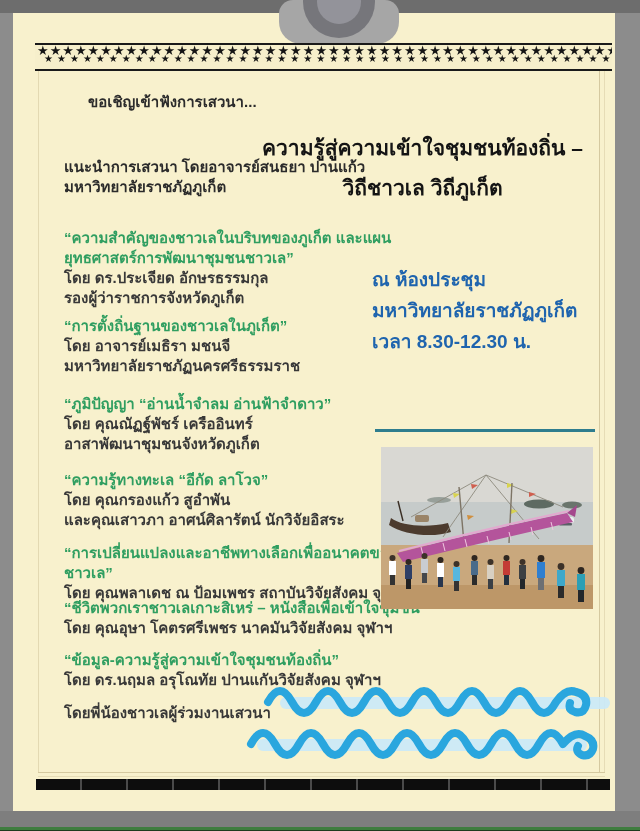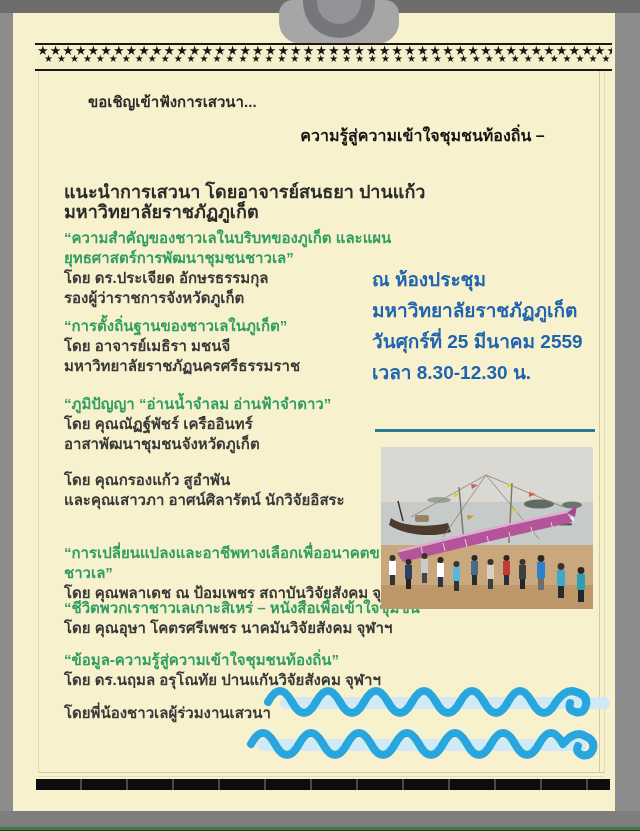--- a/index.html
+++ b/index.html
@@ -27,23 +27,23 @@
   .stars1{white-space:nowrap;font-size:13px;line-height:13px;letter-spacing:1px;margin:-1px 0 0 2px;}
   .stars2{white-space:nowrap;font-size:10px;line-height:10px;letter-spacing:4px;margin:-3px 0 0 9px;}
   
   .vline-l{position:absolute;left:38px;top:71px;width:1px;height:702px;background:#e3d9b2;}
   .vline-r1{position:absolute;left:599px;top:71px;width:1px;height:702px;background:#d5c9a0;}
   .vline-r2{position:absolute;left:604px;top:71px;width:1px;height:702px;background:#e6dcb6;}
   .hline-b1{position:absolute;left:38px;top:772px;width:567px;height:1px;background:#d5c9a0;}
   .hline-b2{position:absolute;left:38px;top:776px;width:567px;height:1px;background:#e6dcb6;}
   
   .invite{position:absolute;left:88px;top:90px;font-size:15px;font-weight:600;color:#2b2b2b;}
-  .title{position:absolute;left:225px;top:116px;width:395px;text-align:center;
-         font-size:16px;line-height:40px;font-weight:700;color:#141414;}
-  .intro{position:absolute;left:64px;top:182px;font-size:18px;line-height:20px;font-weight:600;color:#2b2b2b;}
+  .title{position:absolute;left:225px;top:128px;width:395px;text-align:center;
+         font-size:21px;line-height:40px;font-weight:700;color:#141414;}
+  .intro{position:absolute;left:64px;top:157px;font-size:15px;line-height:20px;font-weight:600;color:#2b2b2b;}
   .sess{position:absolute;left:64px;width:352px;font-size:15px;line-height:20px;font-weight:600;}
   .sess .topic{color:#2f9e60;}
   .sess .by{color:#383838;}
   .venue{position:absolute;left:372px;top:264px;font-size:19px;line-height:31px;font-weight:700;color:#1e64ae;}
   .divider{position:absolute;left:375px;top:429px;width:220px;height:3px;background:#2e7d8e;}
   
   .photo{position:absolute;left:381px;top:447px;width:212px;height:162px;overflow:hidden;}
   
   .waves{position:absolute;left:235px;top:686px;width:390px;height:90px;}
   
@@ -74,20 +74,21 @@
   <div class="vline-l"></div>
   <div class="vline-r1"></div>
   <div class="vline-r2"></div>
   <div class="hline-b1"></div>
   <div class="hline-b2"></div>
 
   <div class="invite">ขอเชิญเข้าฟังการเสวนา...</div>
 
   <div class="title">
     <div class="line">ความรู้สู่ความเข้าใจชุมชนท้องถิ่น –</div>
+    <div class="line">วิถีชาวเล วิถีภูเก็ต</div>
   </div>
 
   <div class="intro">
     <div class="line">แนะนำการเสวนา โดยอาจารย์สนธยา ปานแก้ว</div>
     <div class="line">มหาวิทยาลัยราชภัฏภูเก็ต</div>
   </div>
 
   <div class="sess" style="top:228px">
     <div class="line topic">“ความสำคัญของชาวเลในบริบทของภูเก็ต และแผน</div>
     <div class="line topic">ยุทธศาสตร์การพัฒนาชุมชนชาวเล”</div>
@@ -101,20 +102,21 @@
     <div class="line by">มหาวิทยาลัยราชภัฏนครศรีธรรมราช</div>
   </div>
 
   <div class="sess" style="top:394px">
     <div class="line topic">“ภูมิปัญญา “อ่านน้ำจำลม อ่านฟ้าจำดาว”</div>
     <div class="line by">โดย คุณณัฏฐ์พัชร์ เครืออินทร์</div>
     <div class="line by">อาสาพัฒนาชุมชนจังหวัดภูเก็ต</div>
   </div>
 
   <div class="sess" style="top:470px">
+    <div class="line topic">“ความรู้ทางทะเล “อีกัด ลาโวจ”</div>
     <div class="line by">โดย คุณกรองแก้ว สูอำพัน</div>
     <div class="line by">และคุณเสาวภา อาศน์ศิลารัตน์  นักวิจัยอิสระ</div>
   </div>
 
   <div class="sess" style="top:543px;width:365px">
     <div class="line topic">“การเปลี่ยนแปลงและอาชีพทางเลือกเพื่ออนาคตของชาวเล”</div>
     <div class="line by">โดย คุณพลาเดช ณ ป้อมเพชร สถาบันวิจัยสังคม จุฬาฯ</div>
   </div>
 
   <div class="sess" style="top:598px;width:365px">
@@ -127,21 +129,20 @@
     <div class="line by">โดย ดร.นฤมล อรุโณทัย ปานแกันวิจัยสังคม จุฬาฯ</div>
   </div>
 
   <div class="sess" style="top:703px;width:365px">
     <div class="line by">โดยพี่น้องชาวเลผู้ร่วมงานเสวนา</div>
   </div>
 
   <div class="venue">
     <div class="line">ณ ห้องประชุม</div>
     <div class="line">มหาวิทยาลัยราชภัฏภูเก็ต</div>
-    <div class="line">วันศุกร์ที่ 25 มีนาคม 2559</div>
     <div class="line">เวลา 8.30-12.30 น.</div>
   </div>
 
   <div class="divider"></div>
 
   <div class="photo">
     <svg width="212" height="162" viewBox="0 0 212 162" xmlns="http://www.w3.org/2000/svg">
       <rect x="0" y="0" width="212" height="60" fill="#d9d8d3"></rect>
       <rect x="0" y="55" width="212" height="46" fill="#c6cbca"></rect>
       <ellipse cx="158" cy="57" rx="15" ry="4.5" fill="#5e6a62"></ellipse>

